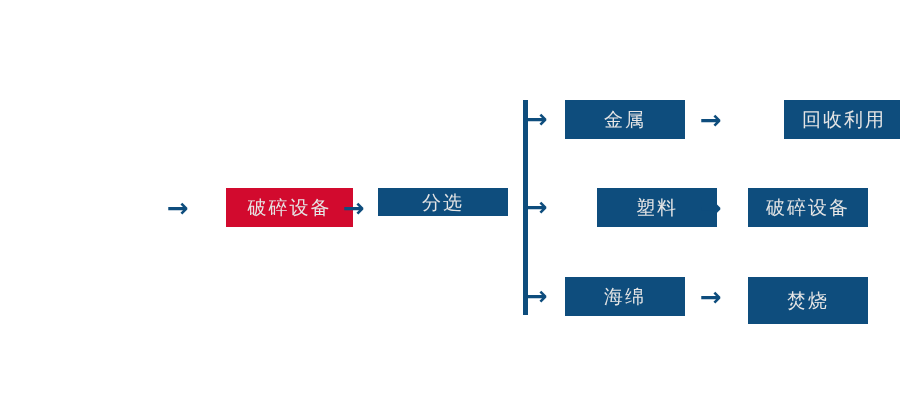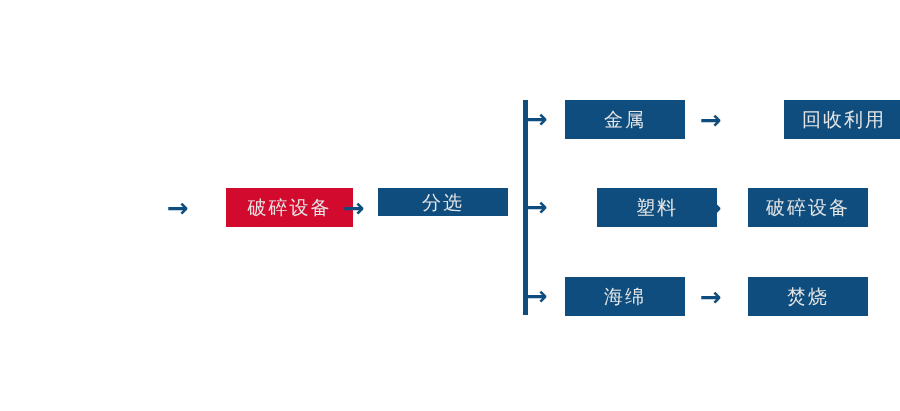--- a/index.html
+++ b/index.html
@@ -100,15 +100,15 @@
   <div class="arrow" style="left:693px; top:195px; width:36px; height:25px;">→</div>
 
   <div class="node blue" style="left:748px; top:188px; width:120px; height:39px;">破碎设备</div>
 
   <div class="branch-arrow" style="left:526px; top:283px; width:36px; height:26px;">→</div>
 
   <div class="node blue" style="left:565px; top:277px; width:120px; height:39px;">海绵</div>
 
   <div class="arrow" style="left:693px; top:284px; width:36px; height:25px;">→</div>
 
-  <div class="node blue" style="left:748px; top:277px; width:120px; height:39px;">焚烧</div>
+  <div class="node blue" style="left:748px; top:277px; width:120px; height:47px;">焚烧</div>
 
 </div>
 
 </body></html>

